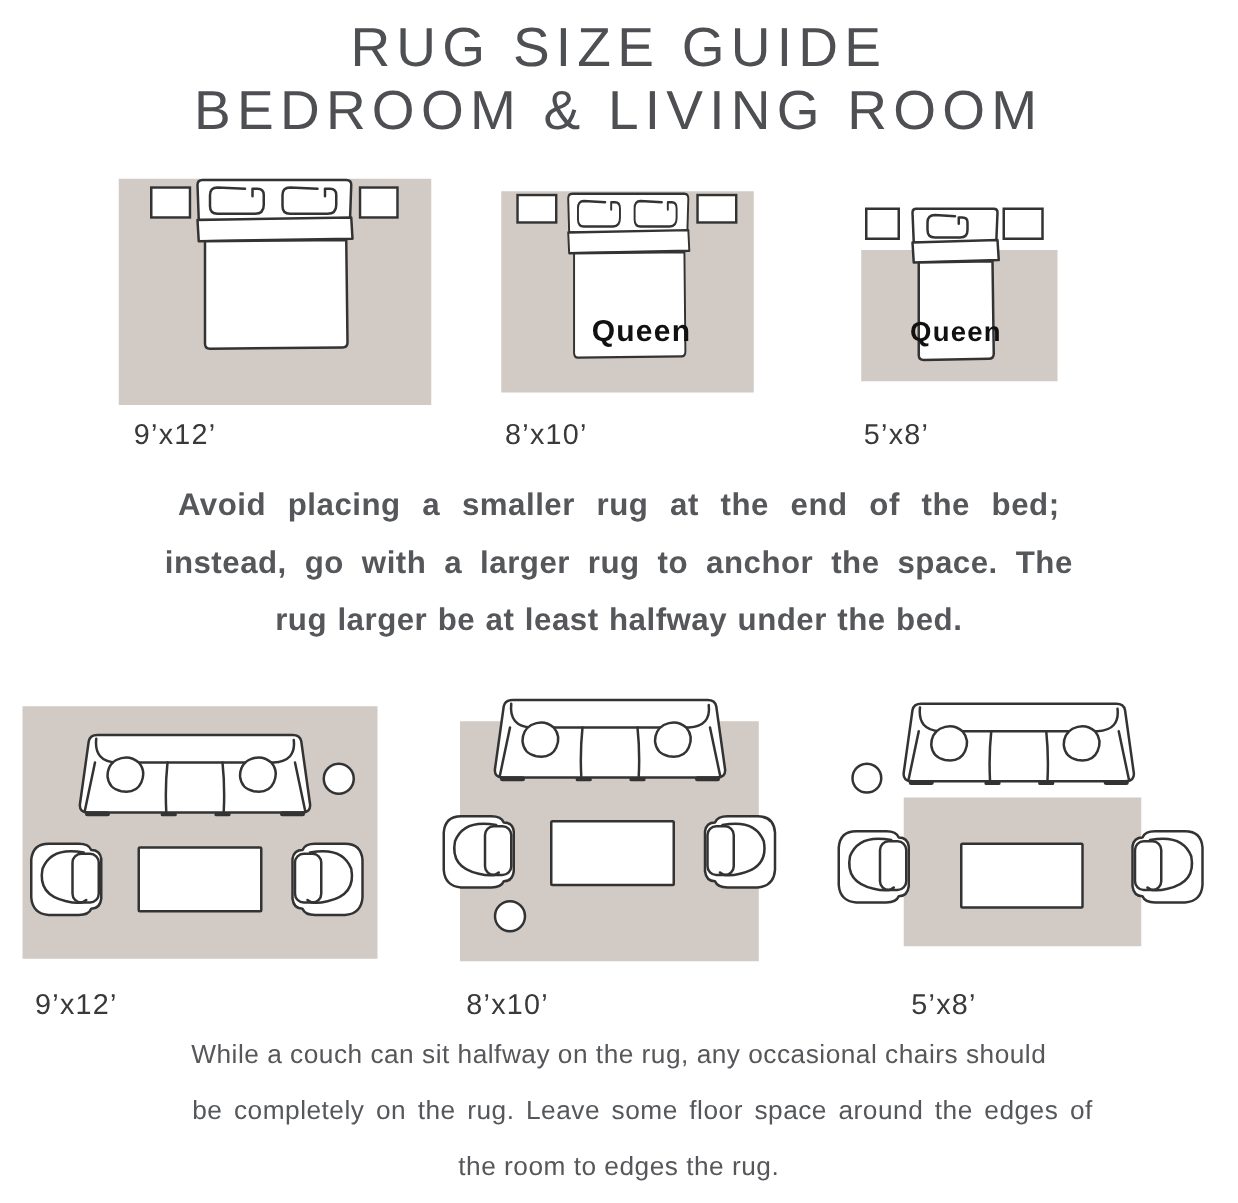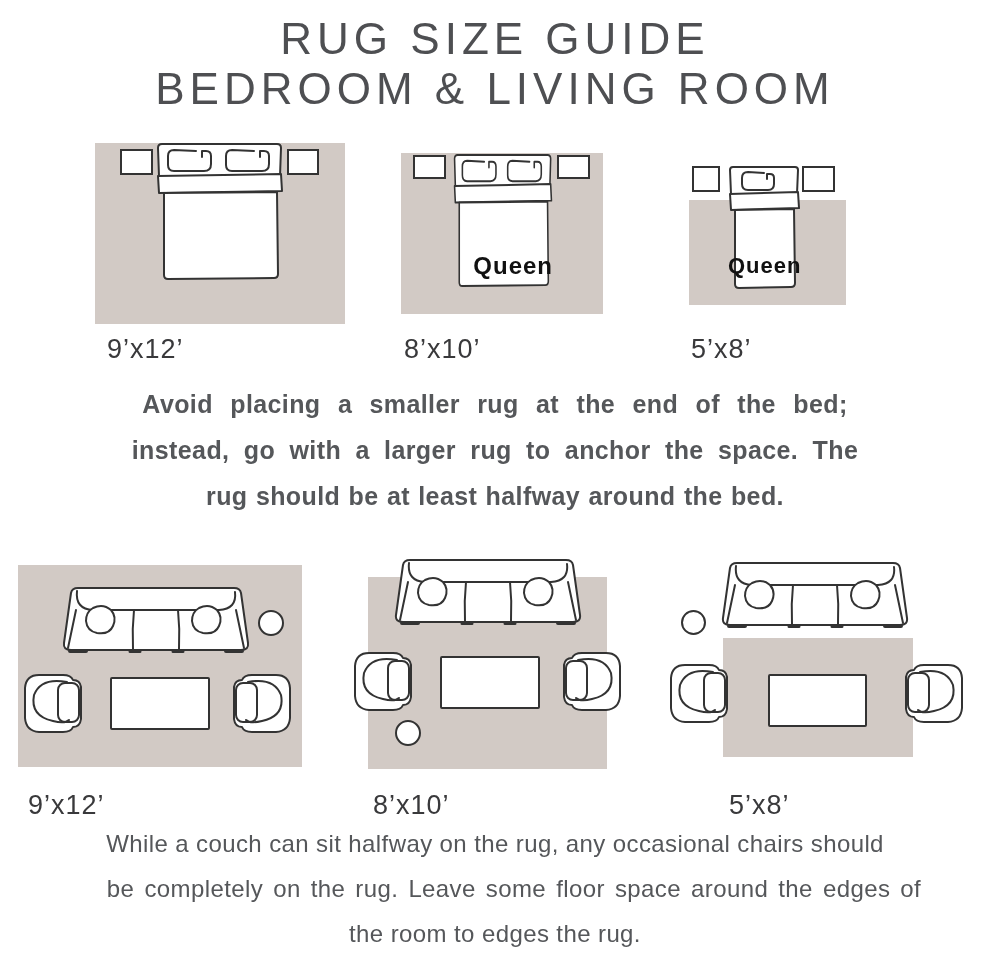--- a/index.html
+++ b/index.html
@@ -14,24 +14,24 @@
   .round{position:absolute;background:#fff;border:2px solid var(--stroke,#333);border-radius:50%;box-sizing:border-box;}
   .flip{transform:scaleX(-1);}
 
   svg .s{fill:none;stroke:var(--stroke,#333);stroke-width:2;stroke-linecap:round;stroke-linejoin:round;}
   svg .sf{fill:#fff;stroke:var(--stroke,#333);stroke-width:2;stroke-linecap:round;stroke-linejoin:round;}
 
   
   .title{position:absolute;top:14px;left:0;width:990px;text-align:center;
          font-size:44px;line-height:50px;letter-spacing:5px;color:var(--title,#4e4f52);}
   .bedlabel{position:absolute;text-align:center;font-weight:bold;color:var(--bed_label,#111);letter-spacing:1px;}
-  .sizelabel{position:absolute;font-size:27px;color:var(--size_label,#39393b);letter-spacing:1px;}
+  .sizelabel{position:absolute;font-size:23px;color:var(--size_label,#39393b);letter-spacing:1px;}
   .note{position:absolute;left:0;width:990px;color:var(--text,#55575a);text-align:center;white-space:nowrap;}
   .note-mid{top:381px;font-size:25px;line-height:46px;letter-spacing:0.4px;font-weight:bold;}
-  .note-bot{top:821px;font-size:24px;line-height:45px;letter-spacing:0.4px;}
+  .note-bot{top:821px;font-size:21px;line-height:45px;letter-spacing:0.4px;}
   .note-mid .l1{word-spacing:10px;}
   .note-mid .l2{word-spacing:7px;}
   .note-mid .l3{word-spacing:1px;}
   .note-bot .l2{word-spacing:3px;margin-left:38px;}
 
   
   .b1-rug{left:95px;top:143px;width:250px;height:181px;}
   .b1-ns-l{left:120px;top:149px;width:33px;height:26px;}
   .b1-ns-r{left:287px;top:149px;width:32px;height:26px;}
   .b1-bed{left:156px;top:142px;width:128px;height:140px;}
@@ -144,21 +144,21 @@
   <div class="ns b3-ns-r"></div>
   <svg class="piece b3-bed" viewBox="0 0 72 126" preserveAspectRatio="none">
       <use href="#bed1"></use>
     </svg>
   <div class="bedlabel b3-bedlabel">Queen</div>
   <div class="sizelabel b3-size">5’x8’</div>
 
   <div class="note note-mid">
     <div class="l1">Avoid placing a smaller rug at the end of the bed;</div>
     <div class="l2">instead, go with a larger rug to anchor the space. The</div>
-    <div class="l3">rug should be at least halfway around the bed.</div>
+    <div class="l3">rug larger be at least halfway under the bed.</div>
   </div>
 
   <div class="rug l1-rug"></div>
   <svg class="piece l1-sofa" viewBox="0 0 188 70" preserveAspectRatio="none">
       <use href="#sofa"></use>
     </svg>
   <div class="round l1-side"></div>
   <div class="table l1-table"></div>
   <svg class="piece l1-chair-l" viewBox="0 0 66 62" preserveAspectRatio="none">
       <use href="#chair"></use>

